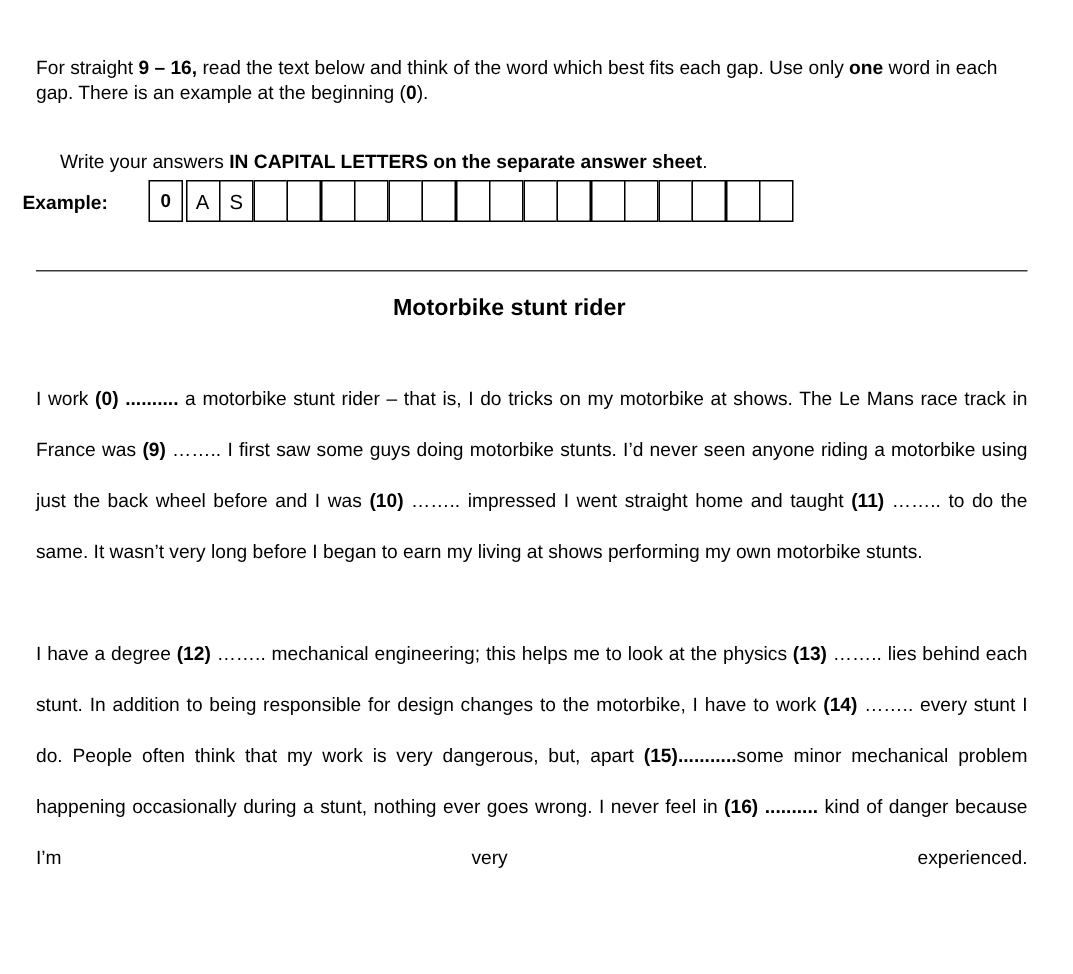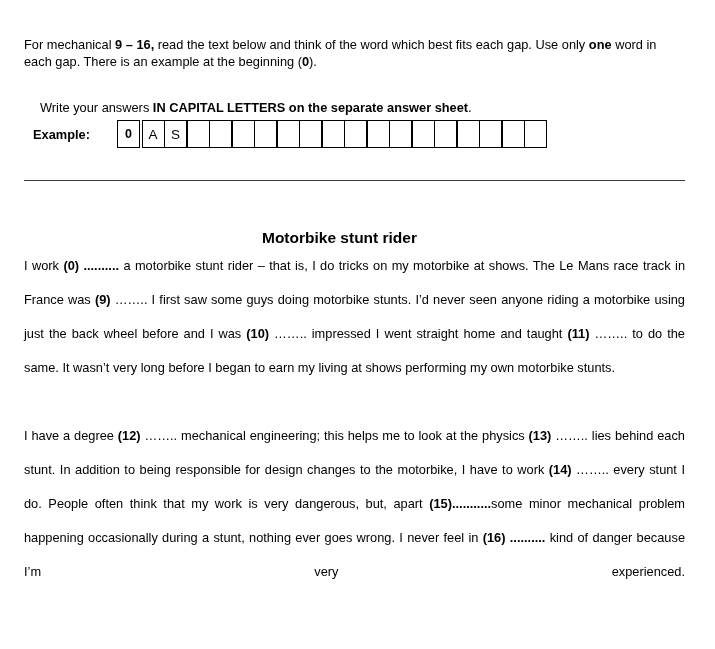--- a/index.html
+++ b/index.html
@@ -54,21 +54,21 @@
     top: 86px;
     width: 658px;
     font-size: 12.8px;
     line-height: 17px;
   }
   b, strong { font-weight: bold; }
 
   
   .example-row {
     position: absolute;
-    left: 33px;
+    left: 15px;
     top: 119px;
     height: 30px;
     display: flex;
     align-items: center;
   }
   .example-label {
     font-size: 12.8px;
     font-weight: bold;
     width: 84px;
     display: block;
@@ -106,21 +106,21 @@
     left: 24px;
     top: 180px;
     width: 661px;
     height: 0;
     border-top: 1.5px solid #3a3a3a;
   }
 
   
   .text-title {
     position: absolute;
-    top: 229px;
+    top: 197px;
     left: 0;
     width: 679px;
     text-align: center;
     font-size: 15.5px;
     font-weight: bold;
   }
 
   
   .passage {
     position: absolute;
@@ -145,21 +145,21 @@
 
   .dots { letter-spacing: 0px; }
 </style>
 </head>
 <body>
 
 <div class="page">
 
 
   <div class="rubric">
-    <p><span>For mechanical </span><b>9 – 16,</b><span> read the text below and think of the word which best fits each gap.  Use only </span><b>one</b><span> word in each gap.  There is an example at the beginning (</span><b>0</b><span>).</span></p>
+    <p><span>For straight </span><b>9 – 16,</b><span> read the text below and think of the word which best fits each gap.  Use only </span><b>one</b><span> word in each gap.  There is an example at the beginning (</span><b>0</b><span>).</span></p>
   </div>
 
   <div class="rubric-answers">
     <p><span>Write your answers </span><b>IN CAPITAL LETTERS on the separate answer sheet</b><span>.</span></p>
   </div>
 
   <div class="example-row">
     <span class="example-label">Example:</span>
     <div class="answer-grid" id="answer-grid">
         <div class="cell num">0</div>

